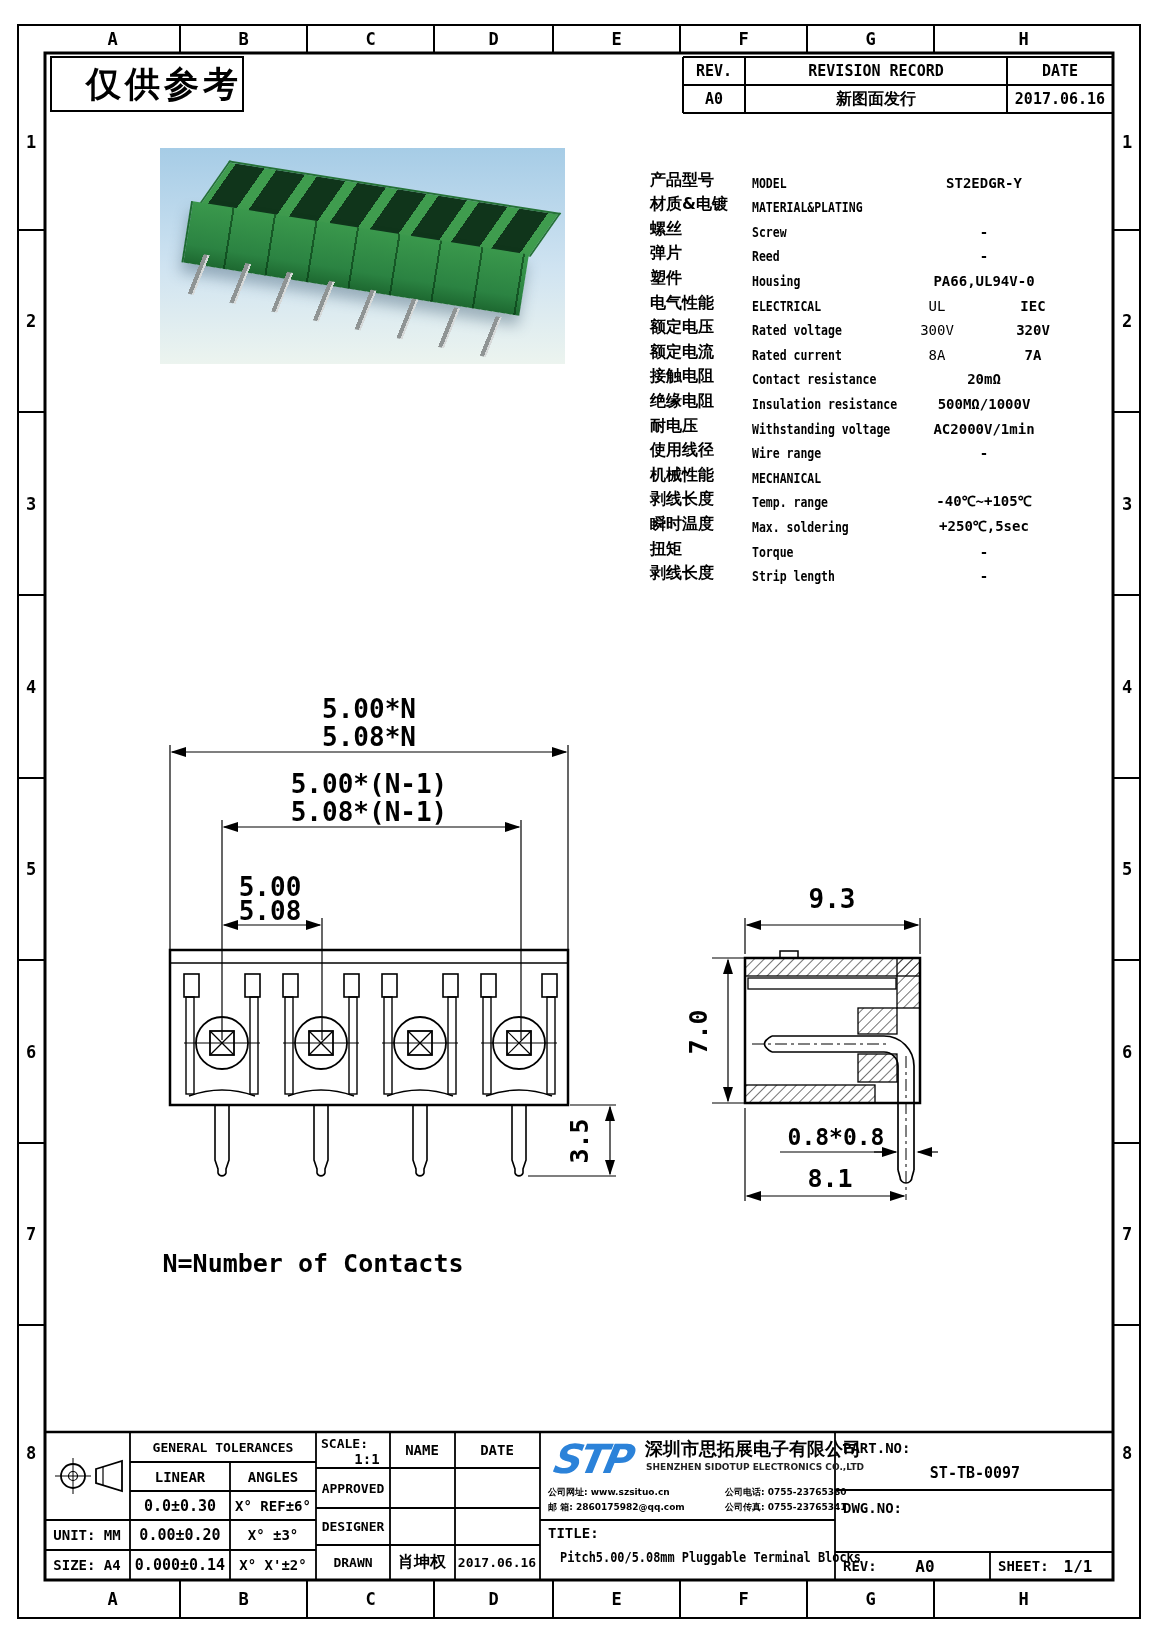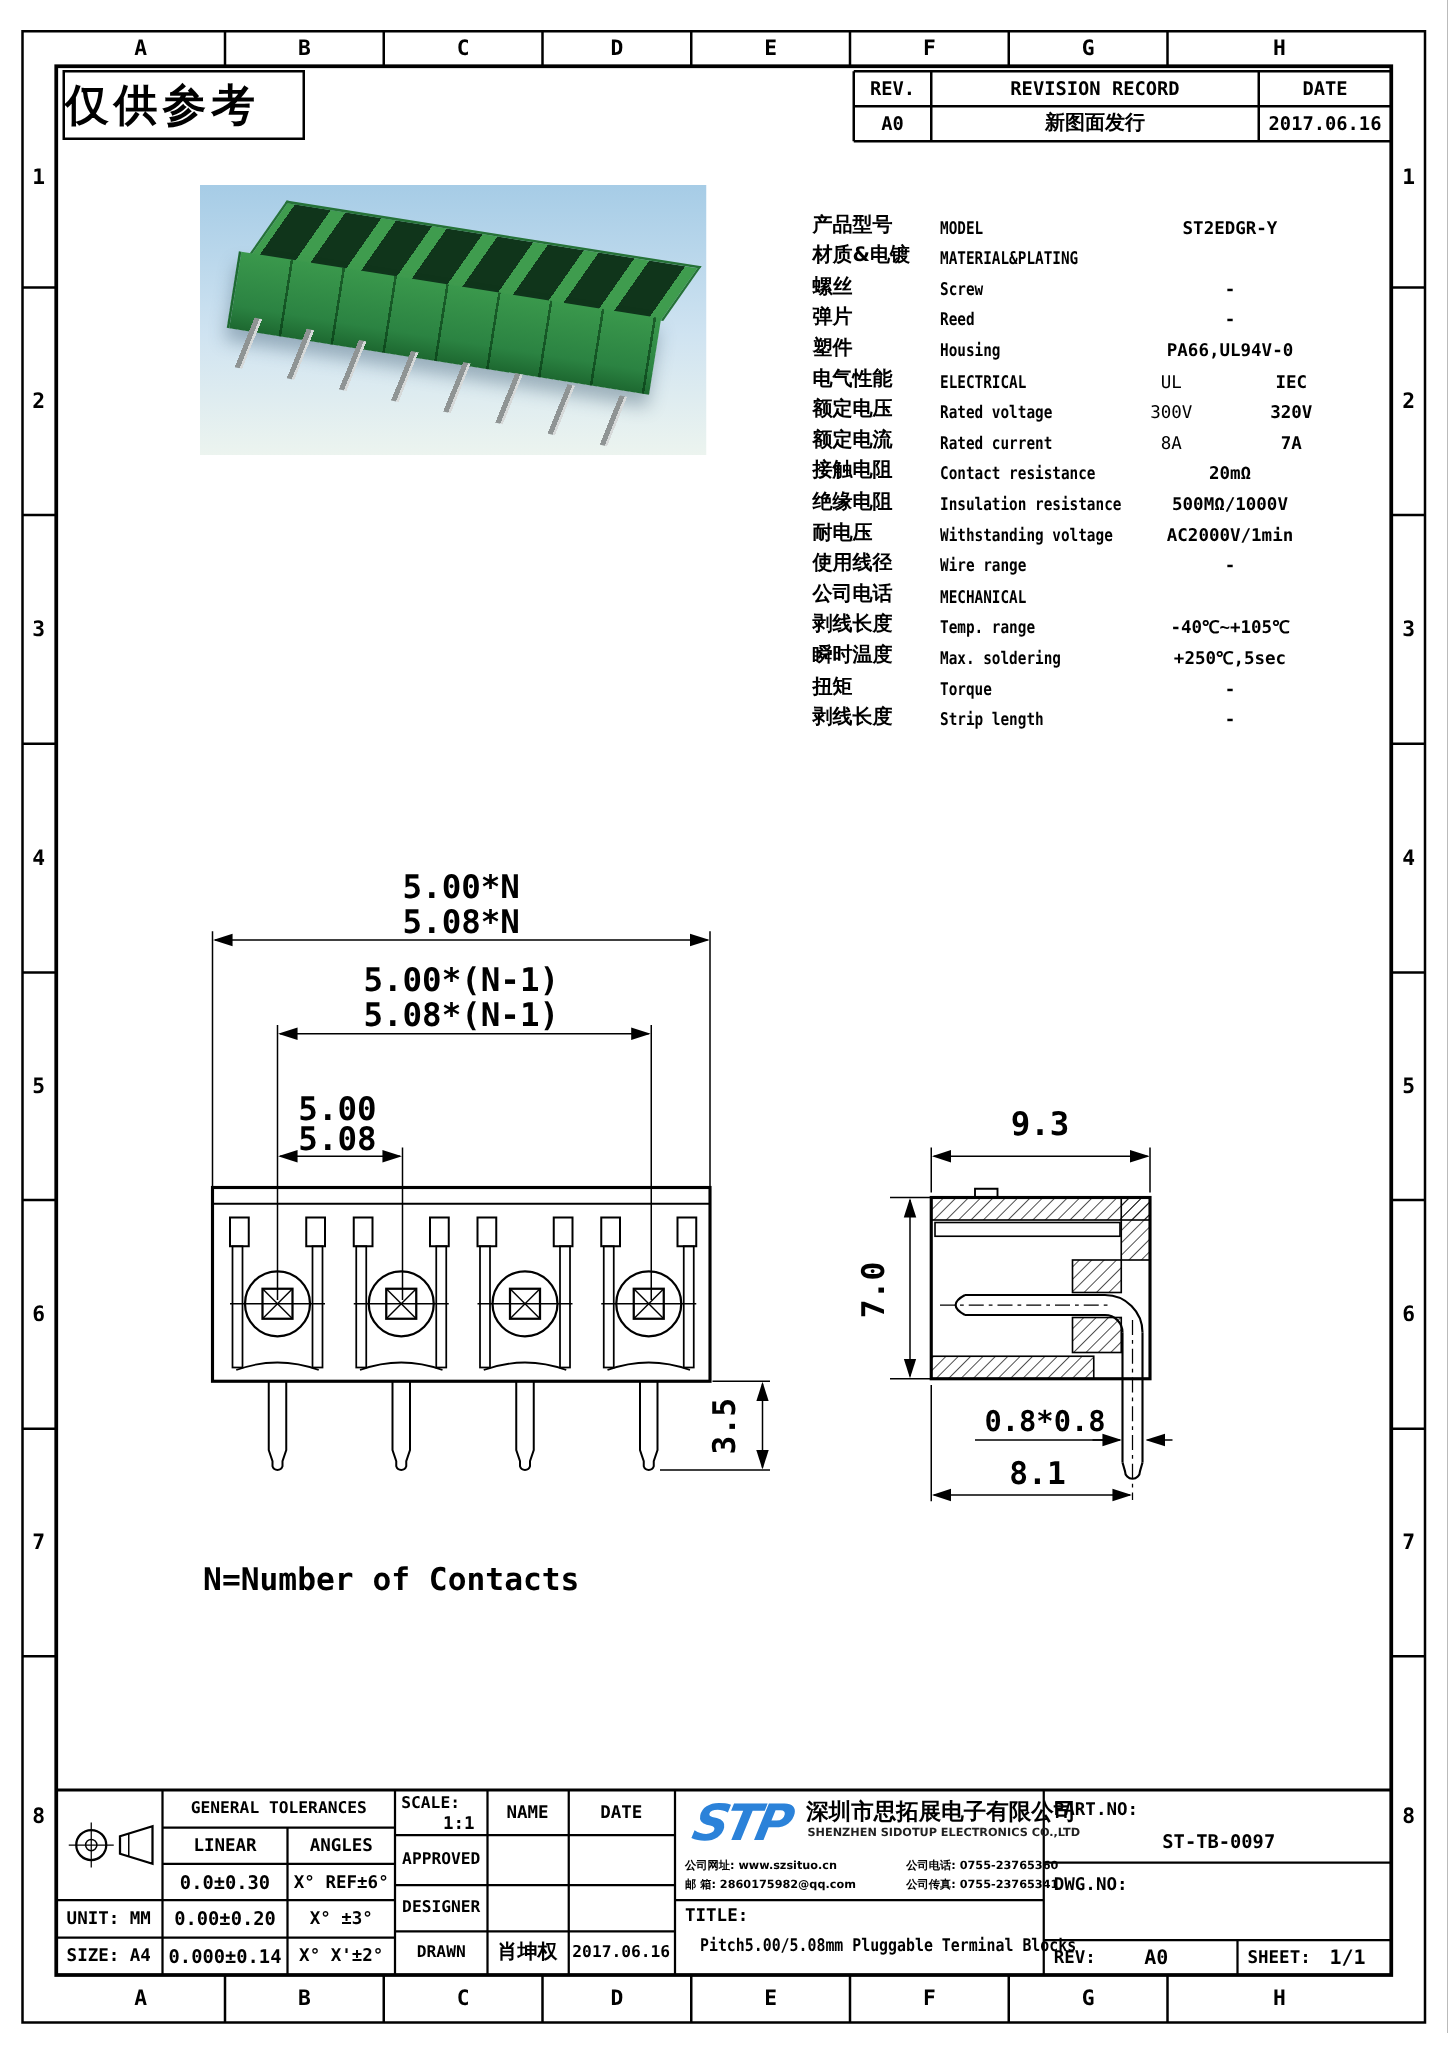--- a/index.html
+++ b/index.html
@@ -2,21 +2,21 @@
 <html><head>
 <meta charset="utf-8">
 <style>
   html,body{margin:0;padding:0;background:#888;}
   #page{position:relative;width:1158px;height:1638px;background:#fff;overflow:hidden;
         font-family:"DejaVu Sans Mono","Liberation Mono",monospace;color:#000;}
   #linework{position:absolute;left:0;top:0;}
   .gl{position:absolute;transform:translate(-50%,-50%);font:bold 17px "DejaVu Sans Mono",monospace;}
   
   .stamp{position:absolute;left:50px;top:56px;width:190px;height:52px;border:2.5px solid #000;
-         display:flex;align-items:center;justify-content:flex-start;
+         display:flex;align-items:center;justify-content:flex-end;
          font-size:35px;font-weight:bold;letter-spacing:4px;font-family:"DejaVu Sans",sans-serif;}
   
   .photo{position:absolute;left:160px;top:148px;width:405px;height:216px;
          background:linear-gradient(180deg,#a6cce6 0%,#cfe3f1 55%,#ecf4ef 100%);}
   .pblock{position:absolute;left:26px;top:34px;width:348px;height:130px;transform:rotate(9deg);}
   .ptop{position:absolute;left:8px;top:0;width:332px;height:46px;transform:skewX(-26deg);
         transform-origin:0 100%;border:2px solid #257237;border-bottom:none;
         background:repeating-linear-gradient(90deg,#3f9c4e 0 6px,#10351b 6px 35px,#3f9c4e 35px 41px);}
   .pfront{position:absolute;left:0;top:46px;width:340px;height:62px;border-left:2px solid #1d6a31;
         background:repeating-linear-gradient(90deg,rgba(0,45,12,0) 0 40px,rgba(0,45,12,.55) 40px 42px),
@@ -299,21 +299,21 @@
         <span class="sc">耐电压</span>
         <span class="se">Withstanding voltage</span>
         <span class="svs">AC2000V/1min</span>
       </div>
       <div class="srow">
         <span class="sc">使用线径</span>
         <span class="se">Wire range</span>
         <span class="svs">-</span>
       </div>
       <div class="srow">
-        <span class="sc">公司电话</span>
+        <span class="sc">机械性能</span>
         <span class="se">MECHANICAL</span>
         <span class="svs"></span>
       </div>
       <div class="srow">
         <span class="sc">剥线长度</span>
         <span class="se">Temp. range</span>
         <span class="svs">-40℃~+105℃</span>
       </div>
       <div class="srow">
         <span class="sc">瞬时温度</span>

